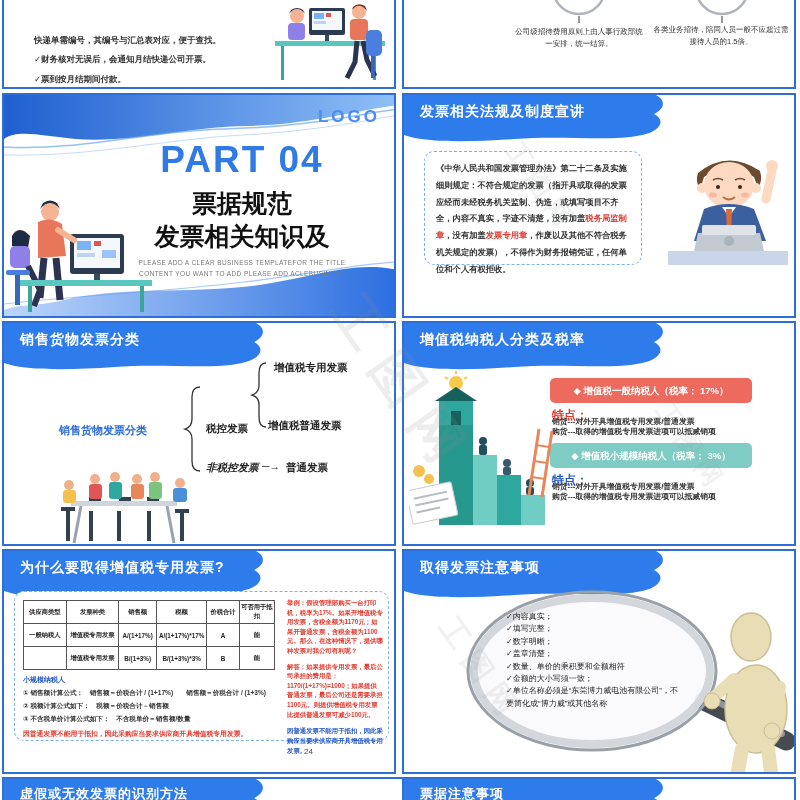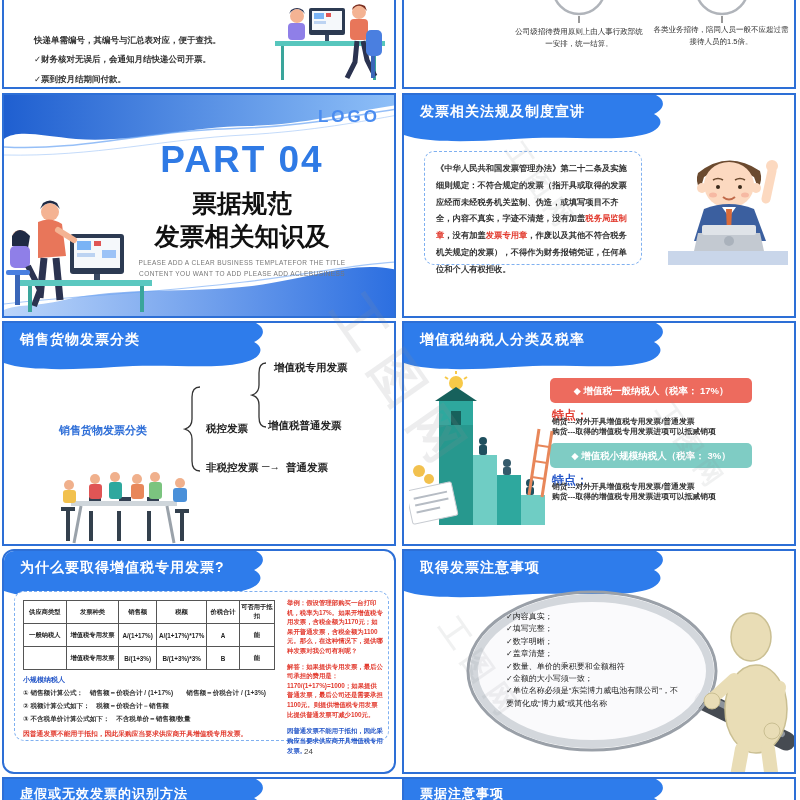--- a/index.html
+++ b/index.html
@@ -200,21 +200,21 @@
     </div>
     <div class="banner-title">销售货物发票分类</div>
     <svg style="position:absolute;left:0;top:0;" width="394" height="225" viewBox="0 0 394 225">
       <path d="M196 64 Q188 64 188 74 L188 96 Q188 104 181 106 Q188 108 188 116 L188 138 Q188 148 196 148" stroke="#333" stroke-width="1.3" fill="none"></path>
       <path d="M262 40 Q255 40 255 50 L255 62 Q255 70 248 72 Q255 74 255 82 L255 94 Q255 104 262 104" stroke="#333" stroke-width="1.3" fill="none"></path>
     </svg>
     <div class="node node-root" style="left:55px;top:100px;">销售货物发票分类</div>
     <div class="node" style="left:202px;top:58px;margin-top:41px;">税控发票</div>
     <div class="node" style="left:270px;top:38px;">增值税专用发票</div>
     <div class="node" style="left:264px;top:96px;">增值税普通发票</div>
-    <div class="node" style="left:202px;top:138px;">非税控发票</div>
+    <div class="node" style="left:202px;top:138px;font-style:italic;">非税控发票</div>
     <div class="node" style="left:258px;top:137px;">─→</div>
     <div class="node" style="left:282px;top:138px;">普通发票</div>
     <svg style="position:absolute;left:55px;top:140px;" width="130" height="83" viewBox="0 0 130 83">
       <rect x="12" y="38" width="106" height="5" fill="#cfd6db"></rect>
       <line x1="22" y1="43" x2="15" y2="80" stroke="#9aa2aa" stroke-width="3"></line>
       <line x1="108" y1="43" x2="115" y2="80" stroke="#9aa2aa" stroke-width="3"></line>
       <rect x="30" y="34" width="12" height="4" fill="#334052"></rect>
       <rect x="60" y="34" width="12" height="4" fill="#334052"></rect>
       <rect x="88" y="34" width="12" height="4" fill="#334052"></rect>
       <circle cx="10" cy="22" r="5" fill="#f0b08c"></circle>
@@ -281,21 +281,21 @@
         <circle cx="20" cy="108" r="5" fill="#f2c14e"></circle>
       <g transform="rotate(-12 23 132)">
         <rect x="0" y="115" width="46" height="34" rx="2" fill="#fff" stroke="#c8ccd2"></rect>
         <line x1="6" y1="124" x2="40" y2="124" stroke="#b6bcc4" stroke-width="2"></line>
         <line x1="6" y1="131" x2="40" y2="131" stroke="#b6bcc4" stroke-width="2"></line>
         <line x1="6" y1="138" x2="30" y2="138" stroke="#b6bcc4" stroke-width="2"></line>
       </g>
     </svg>
   </div>
 
-  <div class="slide" style="left:2px;top:549px;width:394px;height:225px;border-radius:12px;">
+  <div class="slide" style="left:2px;top:549px;width:394px;height:225px;">
     <div class="banner">
       <svg width="394" height="52" viewBox="0 0 394 52" preserveAspectRatio="none">
         <path d="M0 0 H252 C262 5 261 14 250 19 C262 25 257 36 238 40 C205 47 160 40 110 44 C68 47 22 48 0 40 Z" fill="#2e7ceb"></path>
       </svg>
     </div>
     <div class="banner-title">为什么要取得增值税专用发票?</div>
     <div class="dash-box why-box">
       <div style="position:absolute;left:8px;top:8px;">
         <table class="wtab">
           <colgroup>

